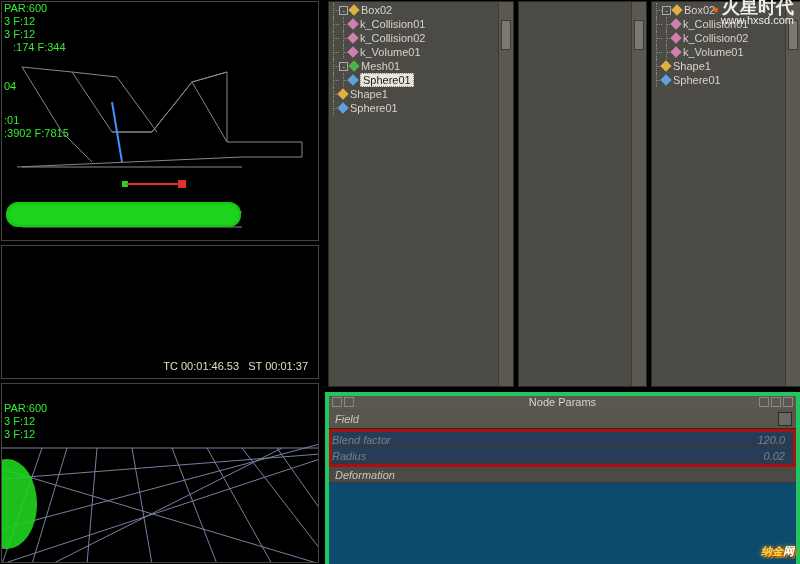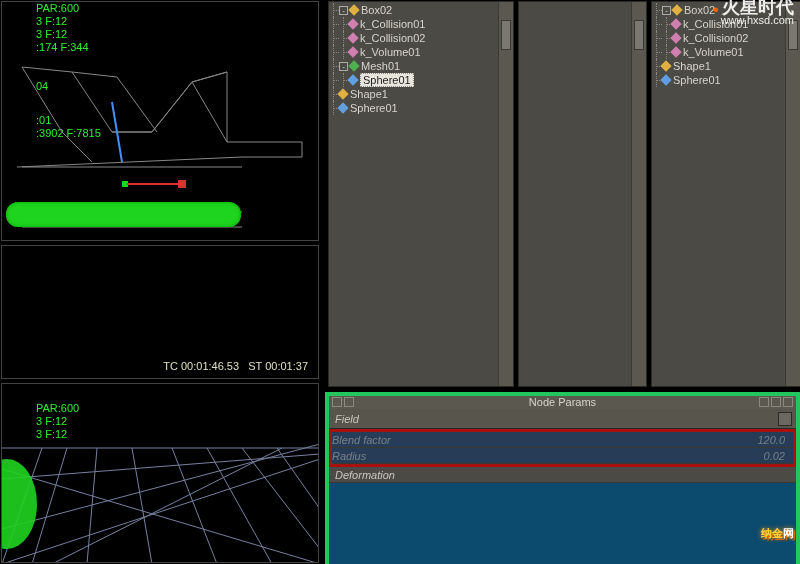--- a/index.html
+++ b/index.html
@@ -3,21 +3,21 @@
 <meta charset="utf-8">
 <style>
 * { margin:0; padding:0; box-sizing:border-box; font-family:Arial,sans-serif; font-size:11px; -webkit-font-smoothing:none; }
 body { background:#000; width:800px; height:564px; overflow:hidden; position:relative; }
 
 
 .vp-wrap { position:absolute; left:0; top:0; width:320px; height:564px; }
 .vp-top { position:absolute; left:1px; top:1px; width:318px; height:240px; background:#000; border:1px solid #444; overflow:hidden; }
 .vp-mid { position:absolute; left:1px; top:245px; width:318px; height:134px; background:#000; border:1px solid #444; overflow:hidden; }
 .vp-bot { position:absolute; left:1px; top:383px; width:318px; height:180px; background:#000; border:1px solid #444; overflow:hidden; }
-.overlay-text { position:absolute; color:#33ee33; font-size:11px; line-height:13px; white-space:pre;margin-left:32px; }
+.overlay-text { position:absolute; color:#33ee33; font-size:11px; line-height:13px; white-space:pre; }
 
 
 .tree-wrap { position:absolute; left:325px; top:0; width:480px; height:388px; }
 .treepanel { position:absolute; top:1px; height:386px; background:#4c4a44; border:1px solid #2a2a26; overflow:hidden; }
 .treepanel.left { left:3px; width:186px; }
 .treepanel.mid { left:193px; width:129px; }
 .treepanel.right { left:326px; width:150px; }
 .scrollbar { position:absolute; right:0; top:0; bottom:0; width:15px; background:#5a584f; border-left:1px solid #3a3a34; }
 .scrollbar .thumb { position:absolute; left:2px; right:2px; top:18px; height:30px; background:#7a786f; border:1px solid #3a3a34; }
 .tree { padding:1px 0; }
@@ -45,36 +45,36 @@
 .np-head .sortbtn { position:absolute; right:4px; top:3px; width:14px; height:14px; background:#6a685f; border:1px solid #2a2a26; }
 .np-row { height:16px; display:flex; align-items:center; border-bottom:1px solid #3a3832; }
 .np-row .k { width:100px; padding-left:0; color:#b8b6ad; opacity:.55; }
 .np-row .v { flex:1; text-align:right; padding-right:8px; color:#b8b6ad; opacity:.55; }
 .highlight-box { border:3px solid #aa1010; background:rgba(120,20,20,.25); }
 .np-section { height:16px; padding:2px 6px; color:#c8c6bd; background:#4c4a44; border-bottom:1px solid #3a3832; }
 
 
 .wm1 { position:absolute; right:6px; top:2px; color:#fff; font-size:10px; line-height:11px; text-align:right; opacity:.9; }
 .wm1 .big { font-size:18px; font-weight:bold; }
-.wm2 { position:absolute; right:6px; bottom:20px; color:#fff; font-family:"Arial Black",sans-serif; font-size:28px; font-weight:900; text-shadow:0 0 5px #f90, 2px 2px 0 #c06000; }
+.wm2 { position:absolute; right:6px; bottom:2px; color:#fff; font-family:"Arial Black",sans-serif; font-size:28px; font-weight:900; font-style:italic; text-shadow:0 0 5px #f90, 2px 2px 0 #c06000; }
 .wm2 span { color:#ffd040; }
 
 
 .wire { position:absolute; left:0; top:0; }
 .greenblob { position:absolute; left:4px; top:200px; width:235px; height:25px; background:#1fd41f; border-radius:12px; box-shadow:inset 0 0 4px #0a0; }
 </style>
 </head>
 <body>
 
 <div class="vp-wrap">
   <div class="vp-top">
     <span class="overlay-text" style="left:2px;top:0">PAR:600</span>
     <span class="overlay-text" style="left:2px;top:13px">3 F:12</span>
     <span class="overlay-text" style="left:2px;top:26px">3 F:12</span>
-    <span class="overlay-text" style="left:2px;top:39px">:174 F:344</span>
+    <span class="overlay-text" style="left:11px;top:39px">:174 F:344</span>
     <span class="overlay-text" style="left:2px;top:78px">04</span>
     <span class="overlay-text" style="left:2px;top:112px">:01</span>
     <span class="overlay-text" style="left:2px;top:125px">:3902 F:7815</span>
     <svg class="wire" width="318" height="240">
       <g stroke="#888" stroke-width="1" fill="none">
         <polyline points="20,65 70,70 110,130 150,130 190,80 225,70 225,140 270,140 300,140 300,155 270,155 240,155 15,165"></polyline>
         <polyline points="20,65 60,130 90,160"></polyline>
         <polyline points="70,70 115,75 155,130"></polyline>
         <polyline points="190,80 150,130 110,130"></polyline>
         <polyline points="225,70 190,80 225,140"></polyline>

